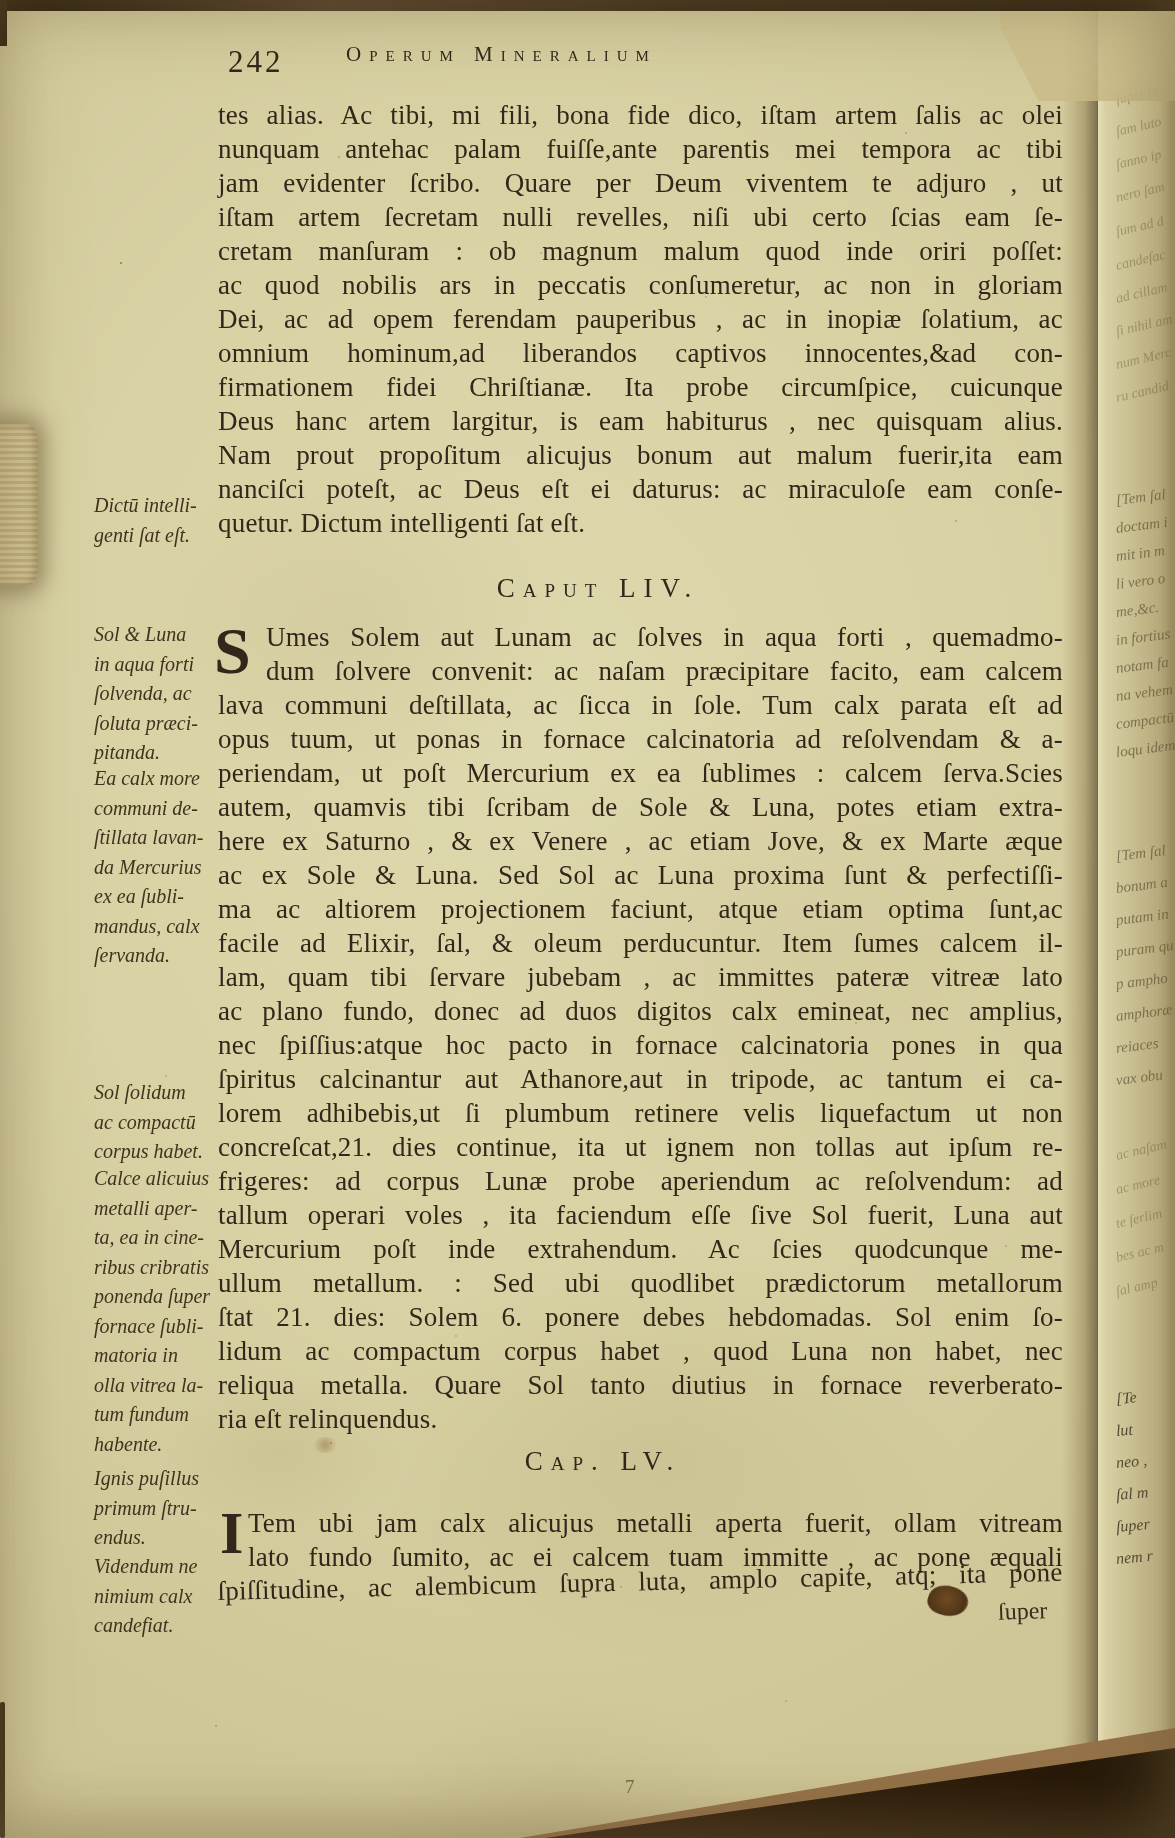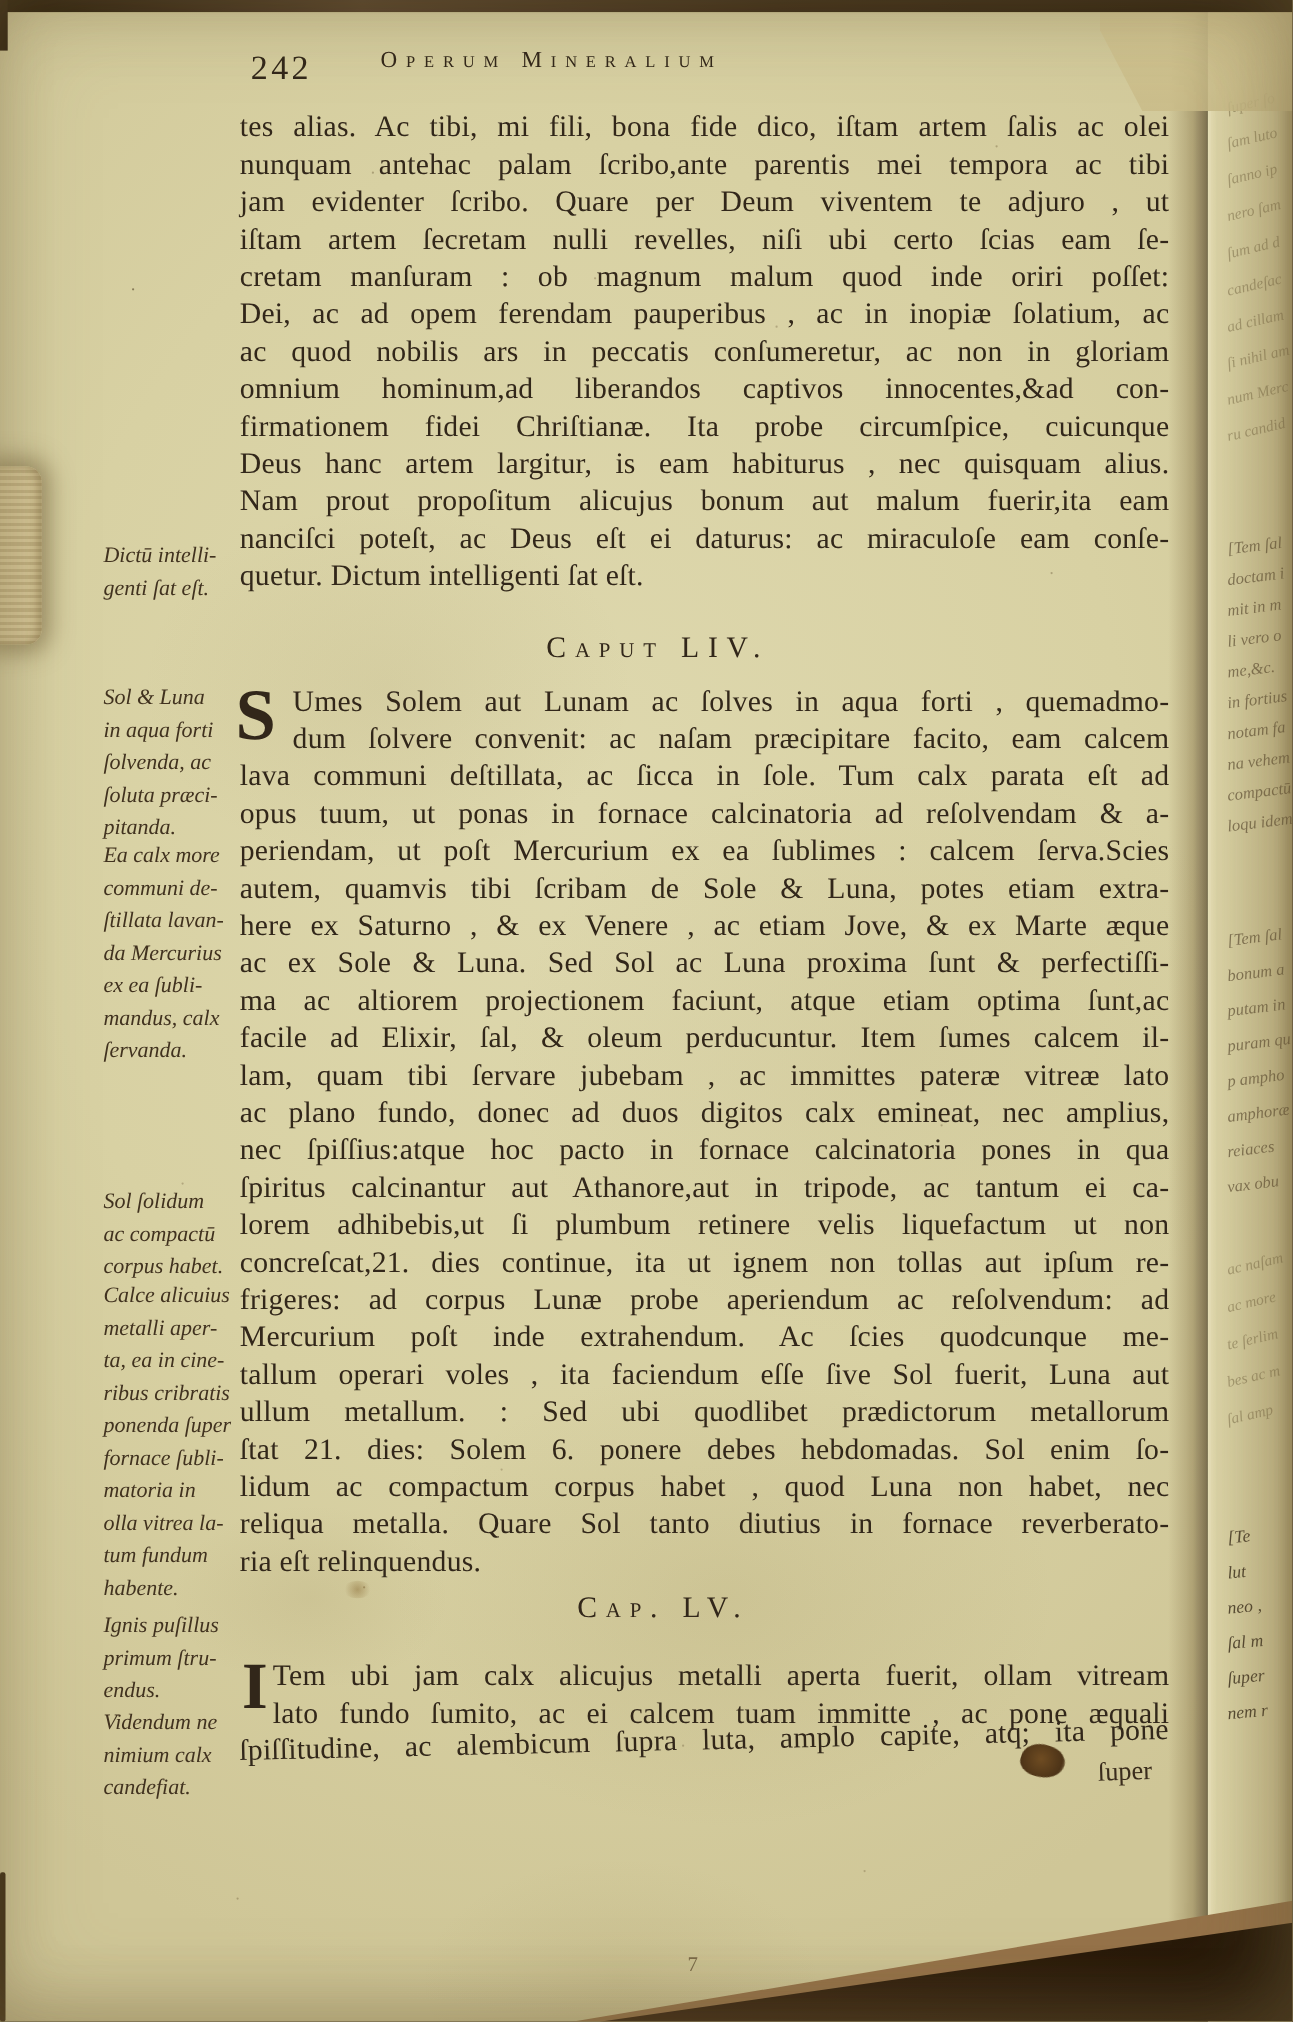--- a/index.html
+++ b/index.html
@@ -126,26 +126,26 @@
   <div class="top-edge"></div>
   <div class="tl-corner"></div>
   <div class="left-edge-line"></div>
   <div class="bookmark-tab"></div>
 
   <span class="header-num">242</span>
   <span class="header-title">Operum Mineralium</span>
 
   <div id="para1" class="body-block" style="top:98px">
       <div class="tl">tes alias.  Ac tibi, mi fili, bona fide dico, iſtam artem ſalis ac olei</div>
-      <div class="tl">nunquam antehac palam ſcribo,ante parentis mei tempora ac tibi</div>
+      <div class="tl">nunquam antehac palam fuiſſe,ante parentis mei tempora ac tibi</div>
       <div class="tl">jam evidenter ſcribo.   Quare per Deum viventem te adjuro , ut</div>
       <div class="tl">iſtam artem ſecretam nulli revelles,  niſi ubi certo ſcias eam ſe-</div>
       <div class="tl">cretam manſuram :  ob magnum malum quod inde oriri poſſet:</div>
+      <div class="tl">ac quod nobilis ars in peccatis conſumeretur,  ac non in gloriam</div>
       <div class="tl">Dei, ac ad opem ferendam pauperibus , ac in inopiæ ſolatium, ac</div>
-      <div class="tl">ac quod nobilis ars in peccatis conſumeretur,  ac non in gloriam</div>
       <div class="tl">omnium hominum,ad liberandos captivos innocentes,&amp;ad con-</div>
       <div class="tl">firmationem fidei Chriſtianæ.  Ita probe circumſpice, cuicunque</div>
       <div class="tl">Deus hanc artem largitur, is eam habiturus , nec quisquam alius.</div>
       <div class="tl">Nam prout propoſitum alicujus bonum aut malum fuerir,ita eam</div>
       <div class="tl">nanciſci poteſt, ac Deus eſt ei daturus: ac miraculoſe eam conſe-</div>
       <div class="tl last">quetur.  Dictum intelligenti ſat eſt.</div>
     </div>
 
   <div class="chap-head" style="top:573px;width:760px">Caput LIV.</div>
 
@@ -161,22 +161,22 @@
       <div class="tl">ac ex Sole &amp; Luna.  Sed Sol ac Luna proxima ſunt &amp; perfectiſſi-</div>
       <div class="tl">ma ac altiorem projectionem faciunt, atque etiam optima ſunt,ac</div>
       <div class="tl">facile ad Elixir, ſal, &amp; oleum perducuntur.  Item ſumes calcem il-</div>
       <div class="tl">lam, quam tibi ſervare jubebam , ac immittes pateræ vitreæ lato</div>
       <div class="tl">ac plano fundo, donec ad duos digitos calx emineat, nec amplius,</div>
       <div class="tl">nec ſpiſſius:atque hoc pacto in fornace calcinatoria pones  in qua</div>
       <div class="tl">ſpiritus calcinantur aut Athanore,aut in tripode, ac tantum ei ca-</div>
       <div class="tl">lorem adhibebis,ut ſi plumbum retinere velis liquefactum ut non</div>
       <div class="tl">concreſcat,21. dies continue, ita ut ignem non tollas aut ipſum re-</div>
       <div class="tl">frigeres: ad corpus Lunæ probe aperiendum ac reſolvendum: ad</div>
+      <div class="tl">tallum operari voles , ita faciendum eſſe ſive Sol fuerit, Luna aut</div>
       <div class="tl">Mercurium poſt inde extrahendum.   Ac ſcies  quodcunque me-</div>
-      <div class="tl">tallum operari voles , ita faciendum eſſe ſive Sol fuerit, Luna aut</div>
       <div class="tl">ullum metallum.  : Sed ubi quodlibet prædictorum metallorum</div>
       <div class="tl">ſtat 21. dies: Solem 6. ponere debes hebdomadas.   Sol enim ſo-</div>
       <div class="tl">lidum ac compactum corpus habet , quod Luna non habet,  nec</div>
       <div class="tl">reliqua metalla.  Quare Sol tanto diutius in fornace reverberato-</div>
       <div class="tl last">ria eſt relinquendus.</div>
     </div>
 
   <div class="chap-head" style="top:1446px;width:770px">Cap. LV.</div>
 
   <div id="ch55-body" class="body-block ch55" style="top:1506px">

